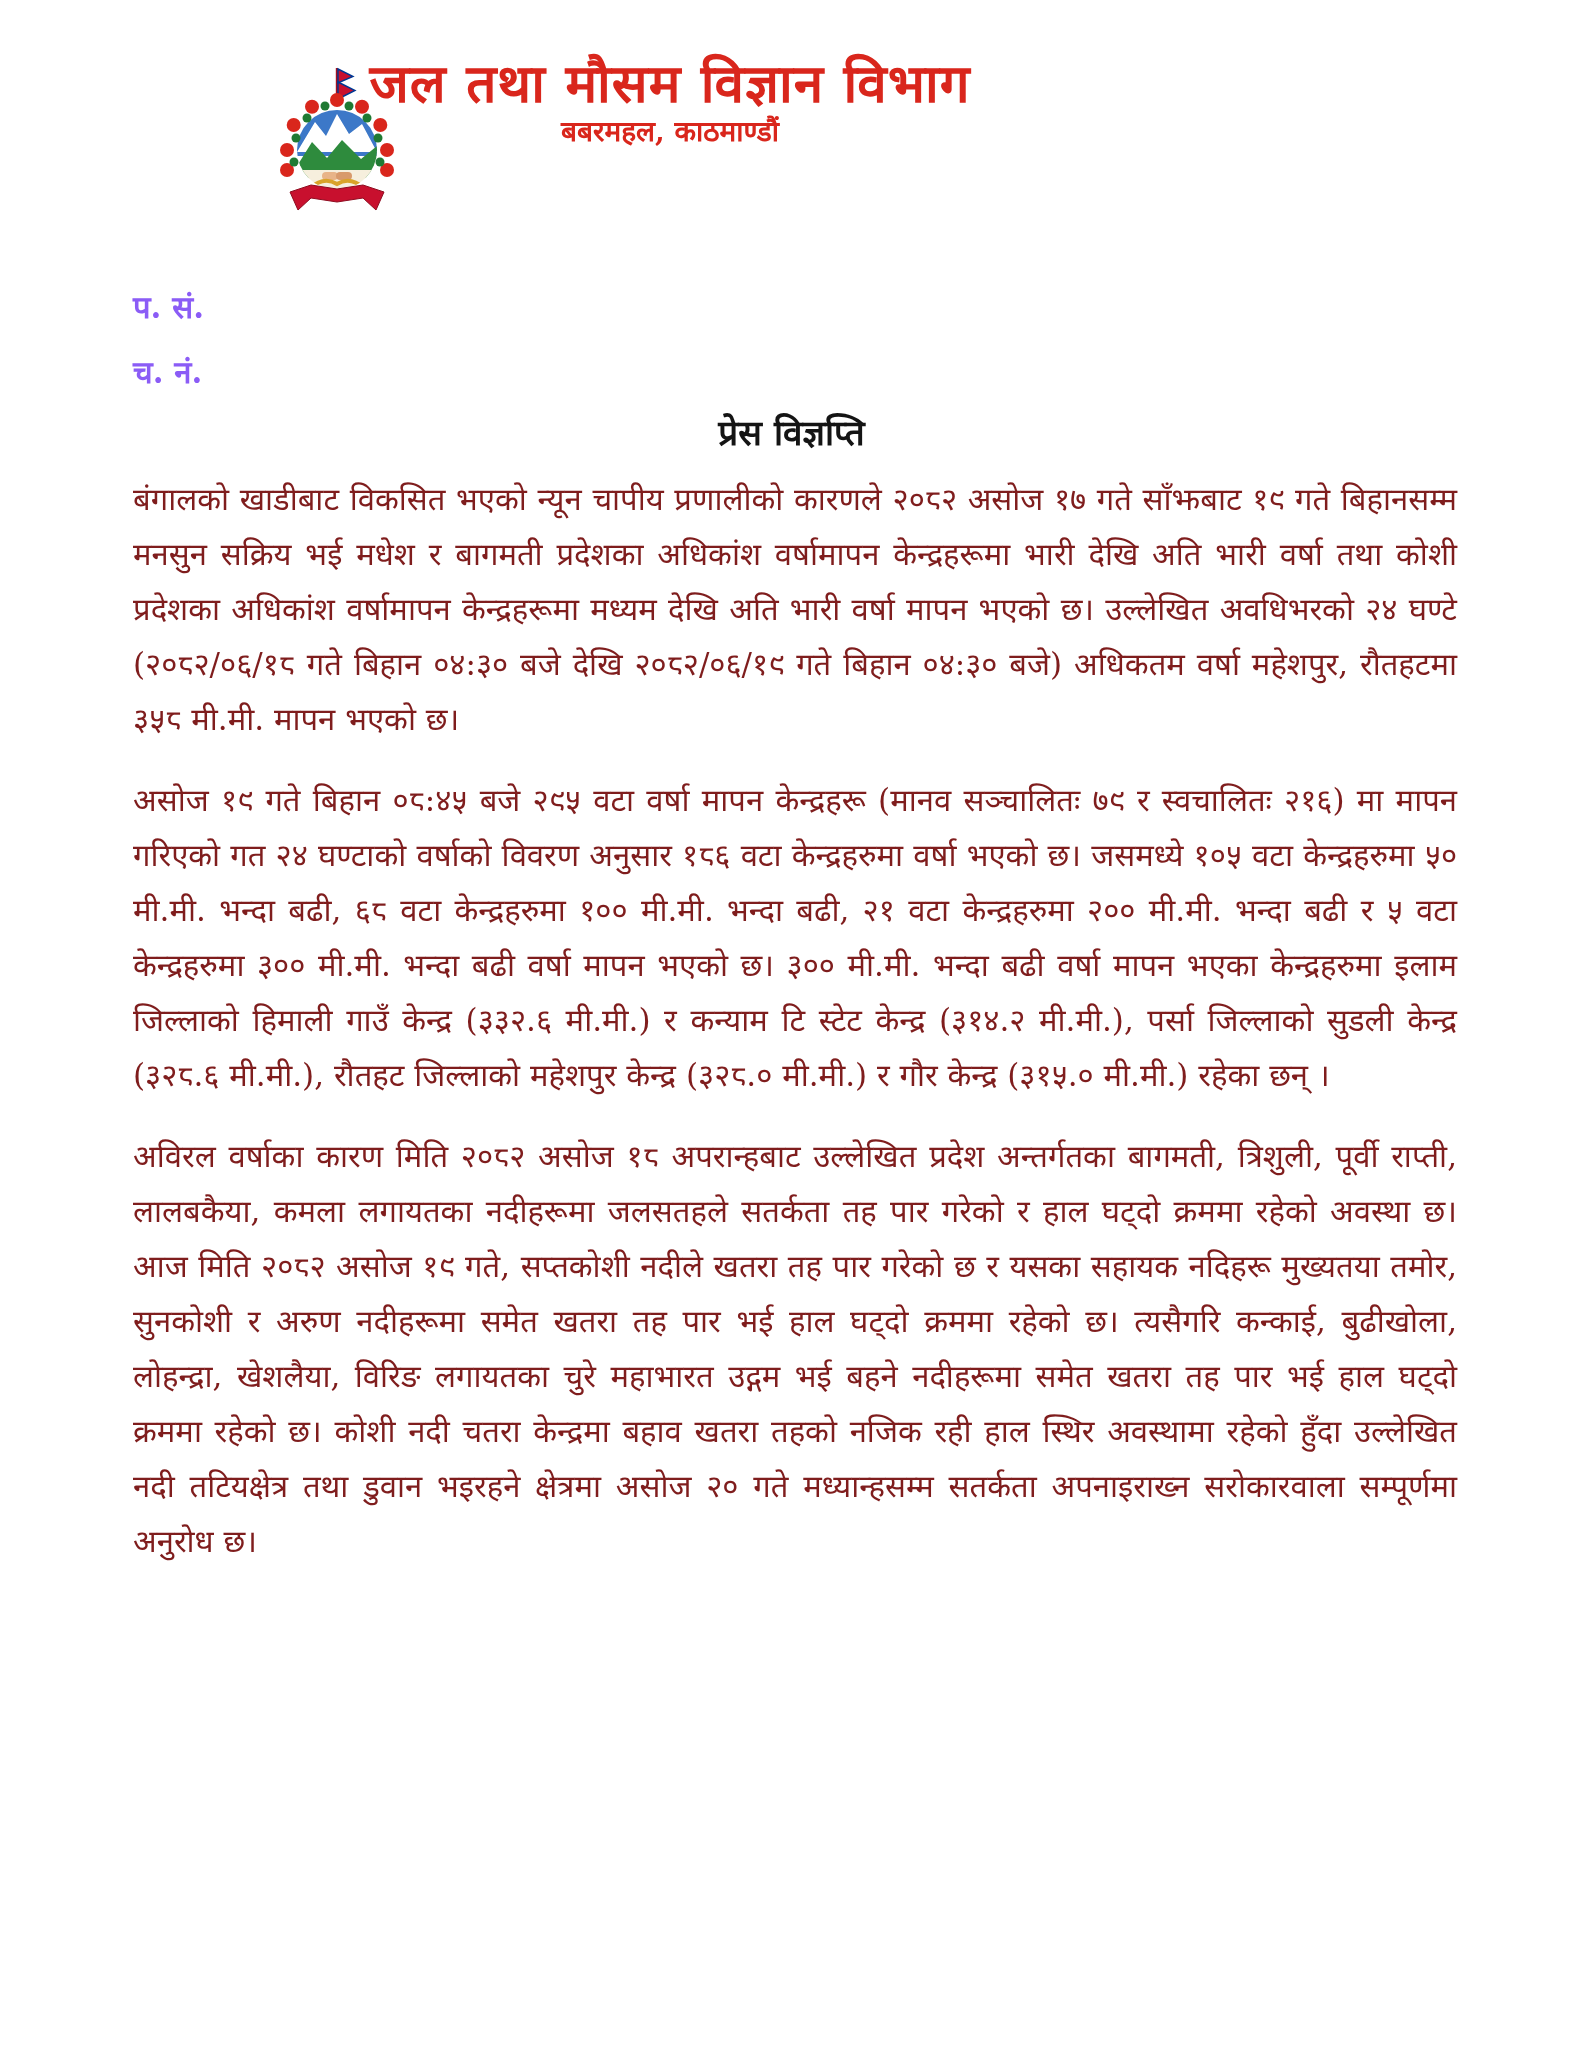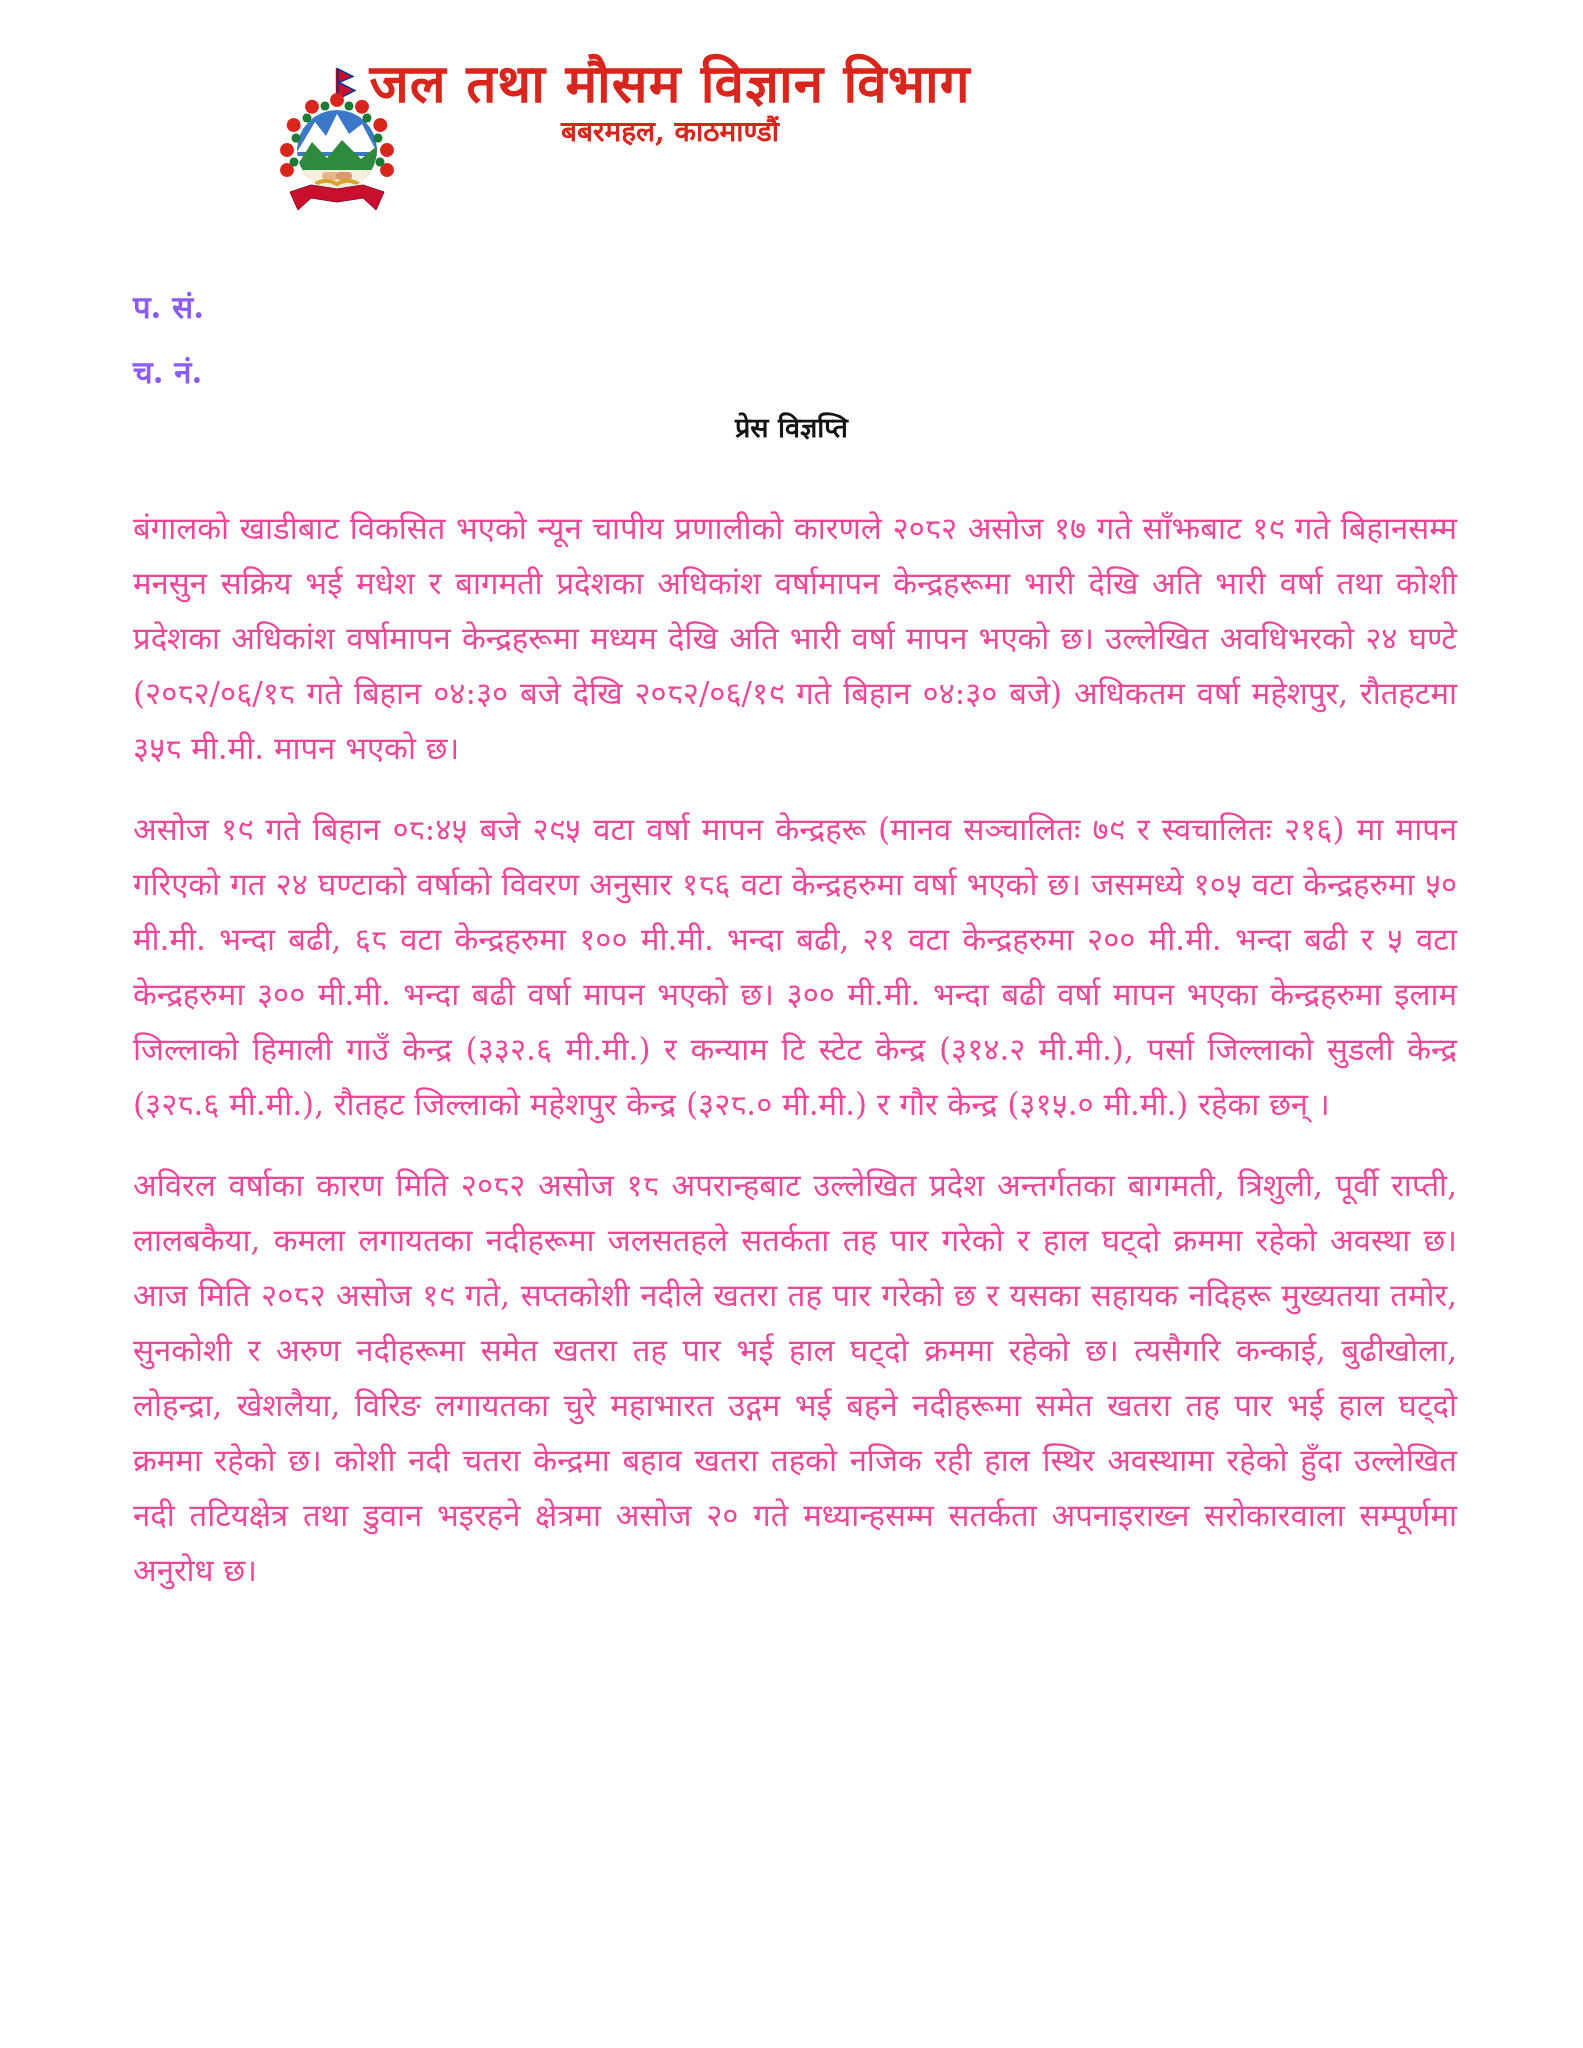--- a/index.html
+++ b/index.html
@@ -35,29 +35,29 @@
   
   .refs {
     position:absolute; left:133px; top:286px;
     color:#8b5cf6; font-size:31px; font-weight:bold;
   }
   .ref-line { line-height:42px; margin-bottom:23px; }
   
   .title {
     position:absolute; left:0; top:408px;
     width:1583px; text-align:center;
-    font-size:27px; font-weight:bold; color:#141414;
+    font-size:35px; font-weight:bold; color:#141414;
   }
   
   .bodytext {
-    position:absolute; left:133px; top:501px;
+    position:absolute; left:133px; top:472px;
     width:1324px;
     font-size:31px; line-height:55px;
     text-align:justify;
-    color:#ec4899;
+    color:#7f1d1d;
   }
   .bodytext p { margin-bottom:26px; }
   .bodytext p:last-child { margin-bottom:0; }
 </style>
 </head>
 <body>
 
 <div class="page">
 
   <header>

